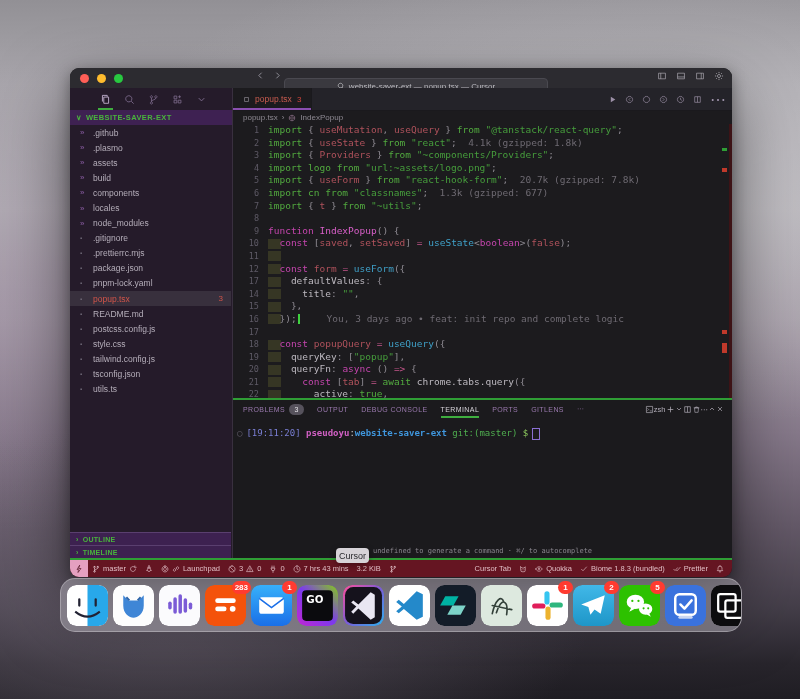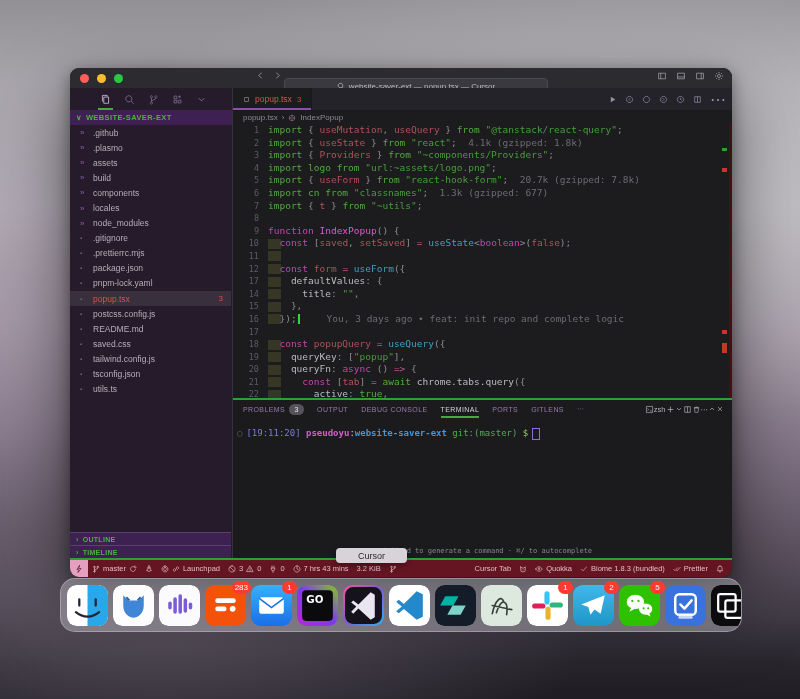--- a/index.html
+++ b/index.html
@@ -84,23 +84,23 @@
   .sitem{display:flex;align-items:center;gap:3px;padding:0 4px;height:100%;}
   .sitem.accent{background:#e5a0c0;color:#4d0f1e;padding:0 5px;}
   #sleft{display:flex;align-items:center;height:100%;}
   #sright{margin-left:auto;display:flex;align-items:center;height:100%;padding-right:4px;}
   
   #dock{position:absolute;left:60px;top:578px;width:682px;height:54px;border-radius:15px;
     background:rgba(186,181,192,.48);border:1px solid rgba(255,255,255,.28);
     display:flex;align-items:flex-start;padding:6px 6px 0 6px;gap:5px;overflow:hidden;box-sizing:border-box;}
   .dicon{position:relative;width:41px;height:41px;flex:none;}
   .dicon svg{display:block;border-radius:9px;}
-  .dbadge{position:absolute;top:-4px;right:-5px;background:#ff3b30;color:#fff;font-size:8px;font-weight:normal;
+  .dbadge{position:absolute;top:-4px;right:-5px;background:#ff3b30;color:#fff;font-size:8px;font-weight:bold;
     min-width:9px;height:13px;border-radius:8px;display:flex;align-items:center;justify-content:center;padding:0 3px;}
-  #tooltip{position:absolute;left:336px;top:548px;height:15px;padding:0 22px;background:#d7d3d8;border-radius:4px;
+  #tooltip{position:absolute;left:336px;top:548px;height:15px;padding:0 3px;background:#d7d3d8;border-radius:4px;
     color:#2a2a2e;font-size:9px;display:flex;align-items:center;box-shadow:0 2px 6px rgba(0,0,0,.35);}
 </style>
 </head>
 <body>
 
 <div id="screen">
   <div id="win">
 
     <div id="titlebar">
       <div class="traffic">
@@ -233,29 +233,29 @@
               <span class="fdot">▪</span>
               <span>pnpm-lock.yaml</span>
             </div>
             <div class="trow sel">
               <span class="fdot">▪</span>
               <span>popup.tsx</span>
               <span class="tbadge">3</span>
             </div>
             <div class="trow">
               <span class="fdot">▪</span>
+              <span>README.md</span>
+            </div>
+            <div class="trow">
+              <span class="fdot">▪</span>
               <span>postcss.config.js</span>
             </div>
             <div class="trow">
               <span class="fdot">▪</span>
-              <span>README.md</span>
-            </div>
-            <div class="trow">
-              <span class="fdot">▪</span>
-              <span>saved.css</span>
+              <span>style.css</span>
             </div>
             <div class="trow">
               <span class="fdot">▪</span>
               <span>tailwind.config.js</span>
             </div>
             <div class="trow">
               <span class="fdot">▪</span>
               <span>tsconfig.json</span>
             </div>
             <div class="trow">

